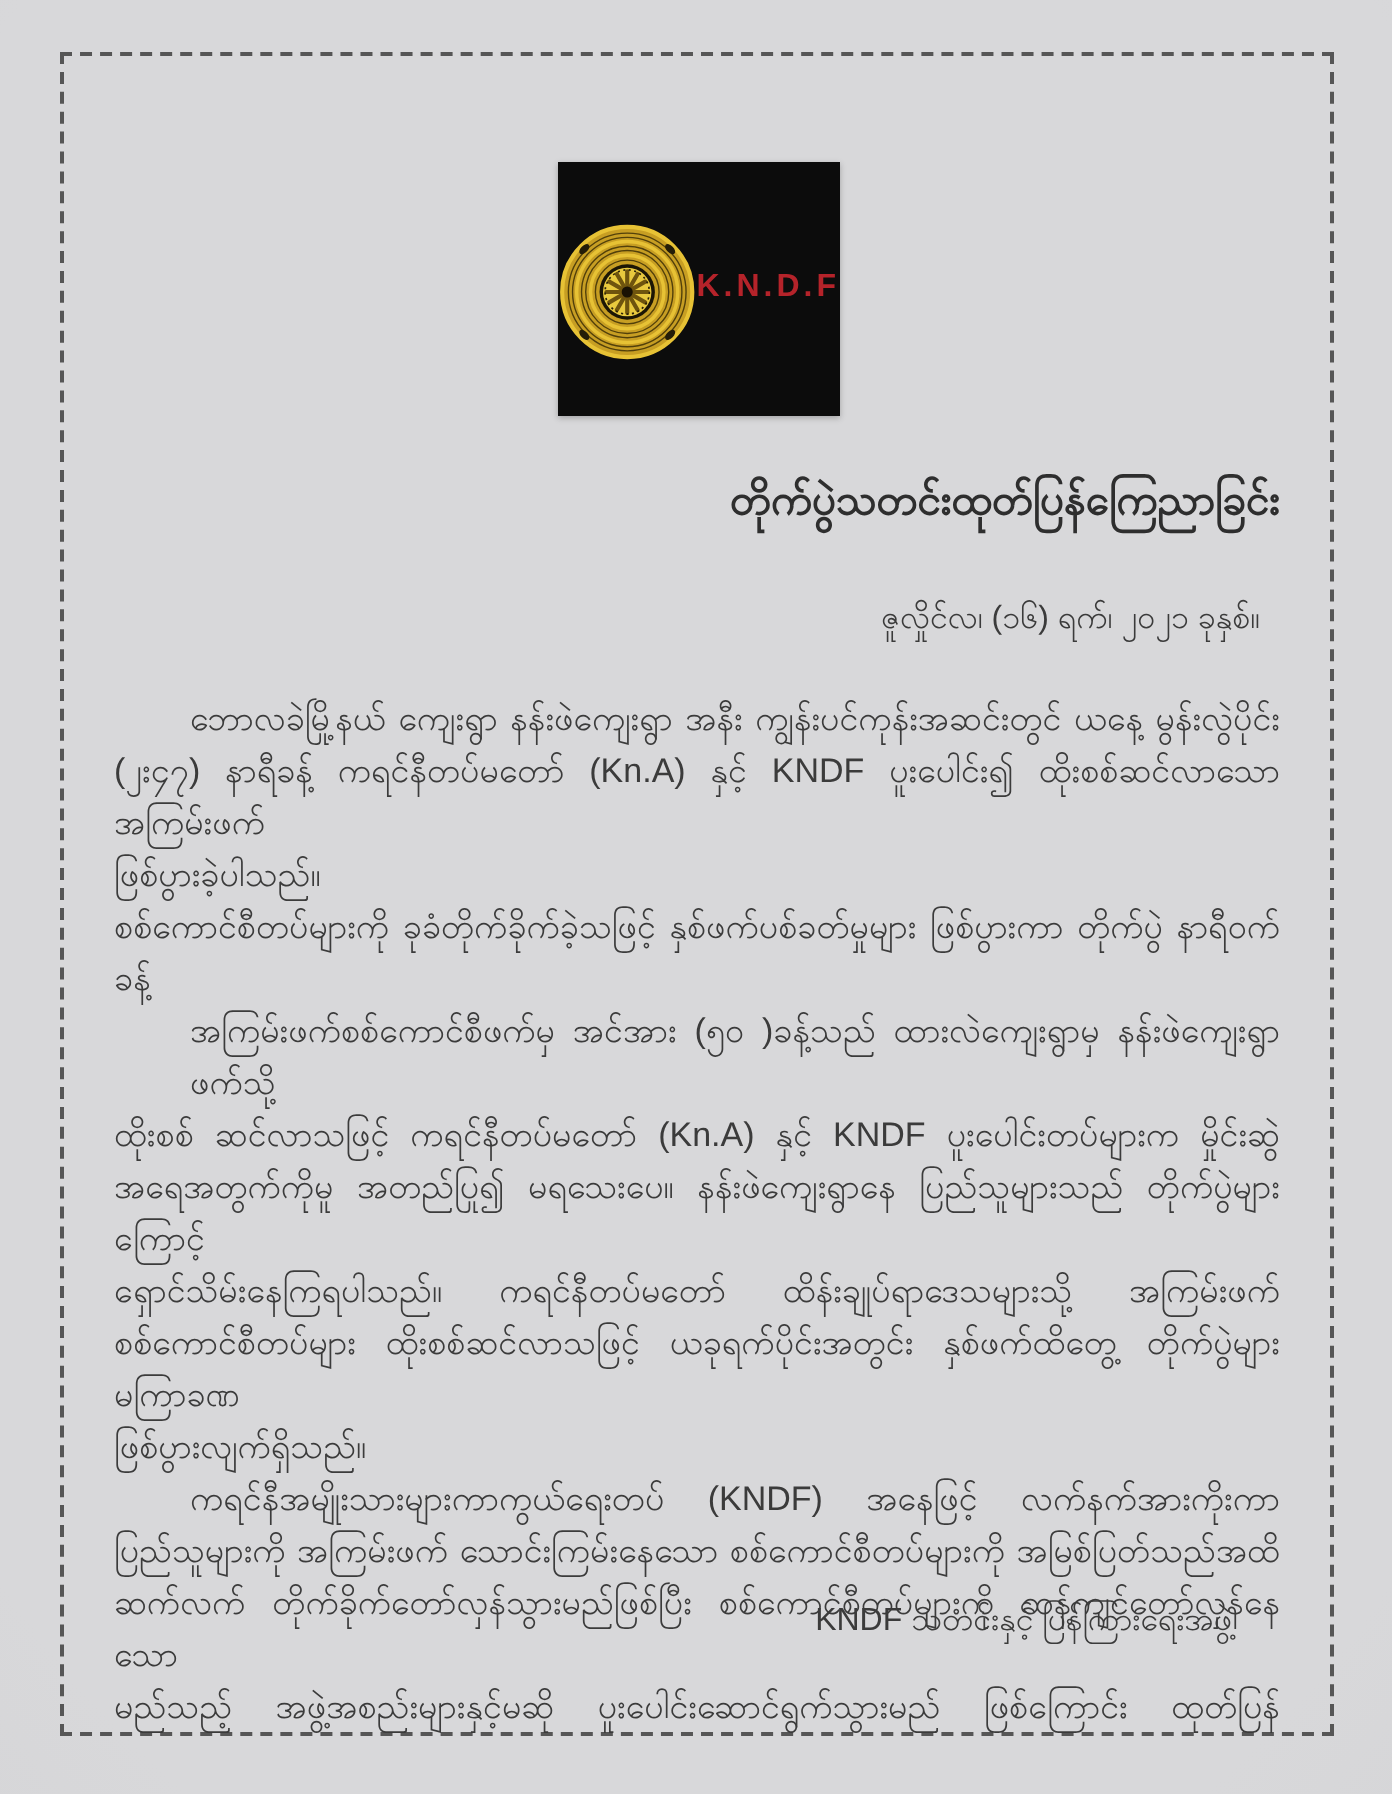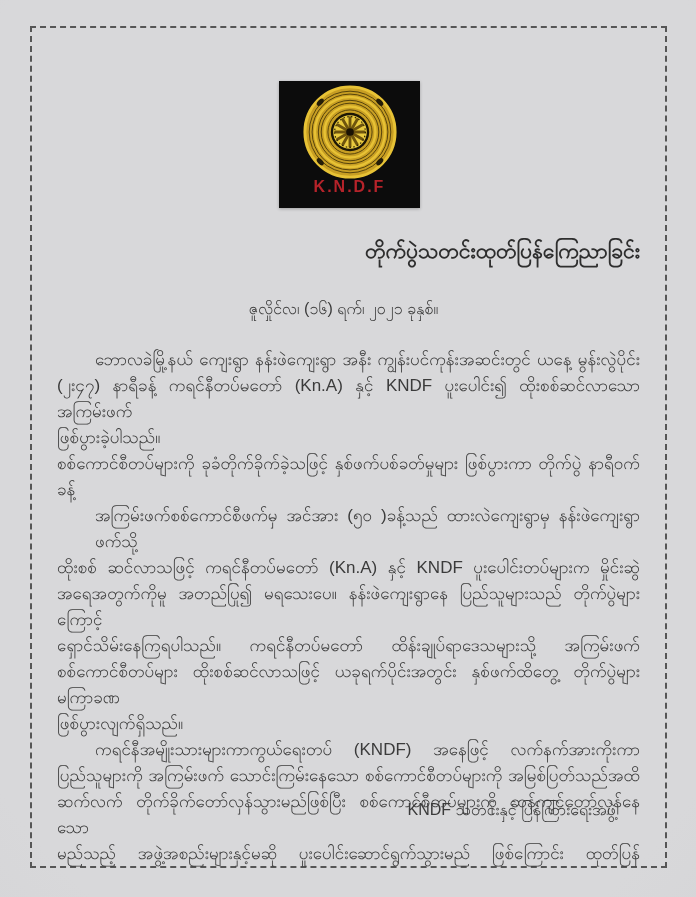--- a/index.html
+++ b/index.html
@@ -19,21 +19,21 @@
     left: 30px; top: 26px;
     width: 633px; height: 838px;
     border: 2px dashed #565656;
   }
 
   .logo {
     position: absolute;
     left: 279px; top: 81px;
     width: 141px; height: 127px;
     background: #0c0c0c;
-    display: flex; flex-direction: column;
+    display: flex; flex-direction: row;
     align-items: center; justify-content: flex-start;
     box-shadow: 0 1px 3px rgba(0,0,0,.25);
   }
   .logo svg { display: block; margin-top: 3px; }
   .logo-acronym {
     margin-top: -2px;
     color: #b5232a;
     font-weight: bold;
     font-size: 16px;
     letter-spacing: 2px;
@@ -48,21 +48,21 @@
     font-size: 21px;
     font-weight: bold;
     color: #2e2e2e;
     line-height: 30px;
   }
 
   .date-line {
     position: absolute;
     left: 57px; top: 298px;
     width: 583px;
-    text-align: center;
+    text-align: right;
     padding-right: 10px;
     box-sizing: border-box;
     font-size: 16px;
   }
 
   .body-text {
     position: absolute;
     left: 57px; top: 347px;
     width: 583px;
     font-size: 17px;

